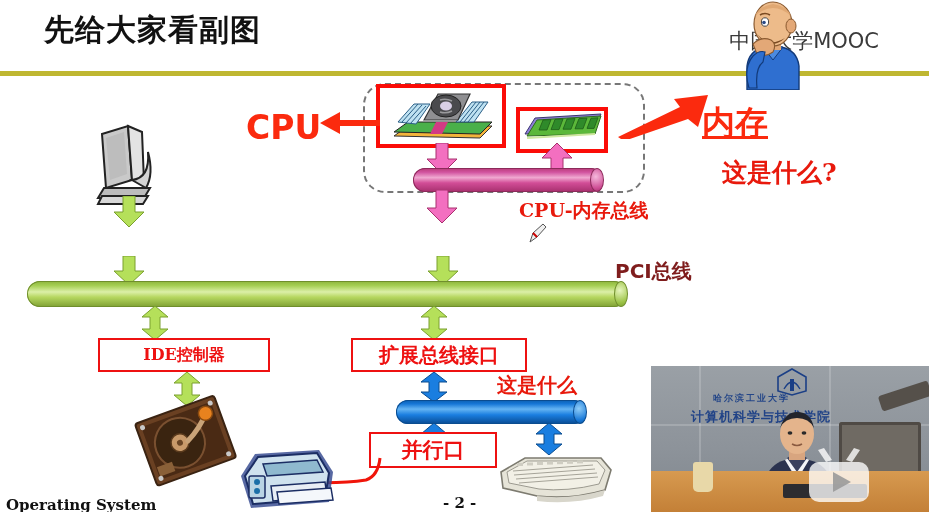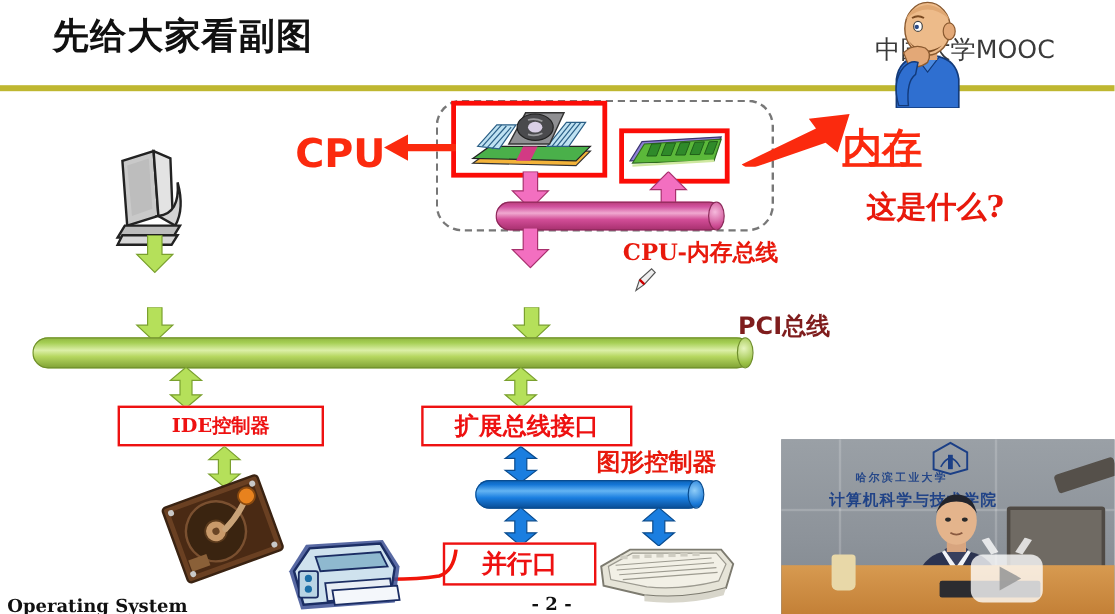--- a/index.html
+++ b/index.html
@@ -303,34 +303,34 @@
       <circle cx="92" cy="76" r="2.5" fill="#c9c9c9"></circle>
     </g>
   </svg>
 
   <div class="rbox" style="left:351px;top:338px;width:176px;height:34px;font-size:20px;">扩展总线接口</div>
 
   <svg class="arw" style="left:419px;top:372px;width:30px;height:30px;" viewBox="0 0 30 30">
     <path d="M15 0 L28 10 L20 10 L20 20 L28 20 L15 30 L2 20 L10 20 L10 10 L2 10 Z" fill="#1a7ee0" stroke="#0a4c8f" stroke-width="1"></path>
   </svg>
 
-  <div class="rtext" style="left:497px;top:372px;font-size:20px;color:#e8190c;">图形控制器</div>
+  <div class="rtext" style="left:497px;top:372px;font-size:20px;color:#e8190c;">这是什么</div>
 
   <div class="bus blue" style="left:396px;top:400px;width:190px;height:24px;">
     <div class="bus-cap" style="right:-1px;"></div>
   </div>
 
   <svg class="arw" style="left:419px;top:423px;width:30px;height:32px;" viewBox="0 0 30 32">
     <path d="M15 0 L28 11 L20 11 L20 21 L28 21 L15 32 L2 21 L10 21 L10 11 L2 11 Z" fill="#1a7ee0" stroke="#0a4c8f" stroke-width="1"></path>
   </svg>
   <svg class="arw" style="left:534px;top:423px;width:30px;height:32px;" viewBox="0 0 30 32">
     <path d="M15 0 L28 11 L20 11 L20 21 L28 21 L15 32 L2 21 L10 21 L10 11 L2 11 Z" fill="#1a7ee0" stroke="#0a4c8f" stroke-width="1"></path>
   </svg>
 
-  <div class="rbox" style="left:369px;top:452px;width:128px;height:36px;font-size:21px;">并行口</div>
+  <div class="rbox" style="left:369px;top:432px;width:128px;height:36px;font-size:21px;">并行口</div>
 
   <svg class="cable" style="left:300px;top:452px;width:100px;height:40px;" viewBox="0 0 100 40">
     <path d="M0 30 Q40 32 66 28 Q78 24 80 6" stroke="#f0150a" stroke-width="3" fill="none"></path>
   </svg>
 
   <svg style="position:absolute;left:233px;top:446px;width:108px;height:66px;" viewBox="0 0 108 66">
     <path d="M8 30 L22 8 L86 4 L100 26 L96 56 L18 62 Z" fill="#3b4f93" opacity=".85"></path>
     <path d="M12 30 L25 11 L84 7 L96 27 L92 52 L20 58 Z" fill="#cfe2ee" stroke="#1b2d63" stroke-width="2"></path>
     <path d="M30 18 L84 14 L90 26 L34 30 Z" fill="#8fb9cf" stroke="#1b2d63" stroke-width="1.5"></path>
     <rect x="16" y="30" width="16" height="22" rx="2" fill="#b9d4e4" stroke="#1b2d63" stroke-width="1.5"></rect>

